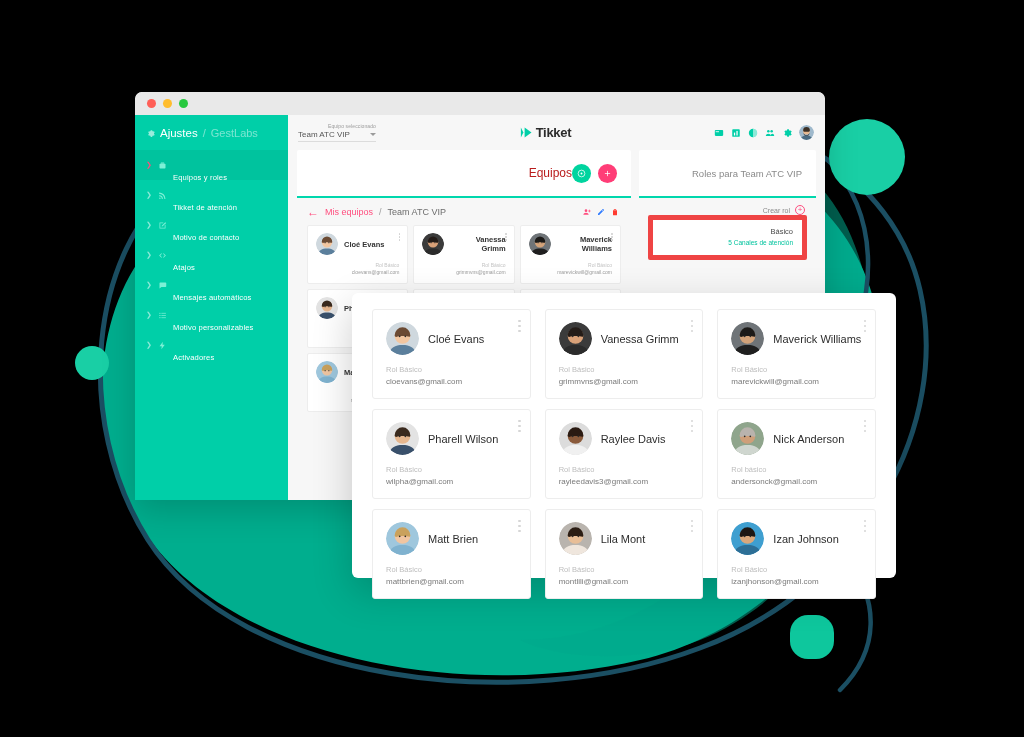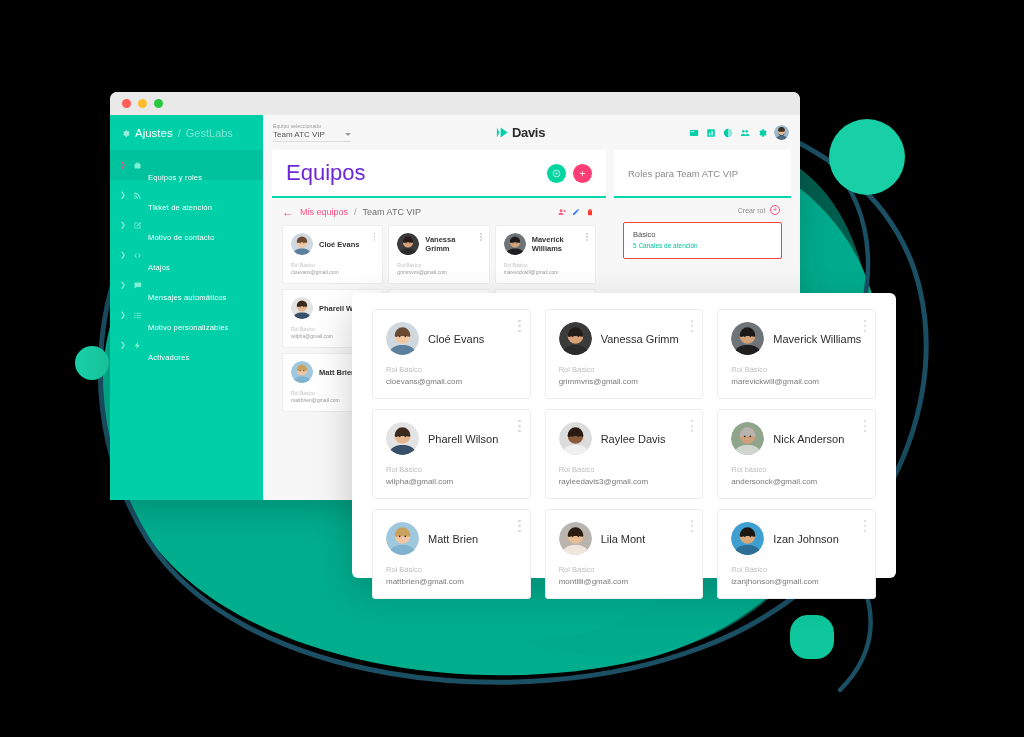--- a/index.html
+++ b/index.html
@@ -9,26 +9,27 @@
     font-family: "Liberation Sans", sans-serif;
     overflow: hidden;
   }
   #stage { position: relative; width: 1024px; height: 737px; }
 
   
   .bg-svg { position: absolute; inset: 0; width: 1024px; height: 737px; }
 
   
   .window {
-    position: absolute; left: 110px; top: 92px;
+    position: absolute; left: 135px; top: 92px;
     width: 690px; height: 408px;
     background: #fff;
     border-radius: 7px 7px 0 0;
     box-shadow: 0 10px 34px rgba(0,0,0,.18);
     overflow: hidden;
+    text-align: right;
   }
   .titlebar {
     height: 23px; background: #e9e9e9;
     display: flex; align-items: center; padding-left: 12px; gap: 7px;
     border-radius: 7px 7px 0 0;
   }
   .dot { width: 9px; height: 9px; border-radius: 50%; }
   .dot.red { background: #ff5f57; }
   .dot.yellow { background: #ffbd2e; }
   .dot.green { background: #28c940; }
@@ -84,21 +85,21 @@
   
   .panels { flex: 1; display: flex; gap: 8px; padding: 0 9px 9px 9px; }
   .panel-left { flex: 1 1 auto; display: flex; flex-direction: column; }
   .panel-right { flex: 0 0 177px; display: flex; flex-direction: column; }
 
   .card-head {
     background: #fff; border-radius: 2px 2px 0 0; height: 48px;
     display: flex; align-items: center; padding: 0 14px;
     border-bottom: 2px solid #00d7ad;
   }
-  .card-head h1 { font-size: 22px; font-weight: 400; color: #6d28d9; flex:1; }
+  .card-head h1 { font-size: 12px; font-weight: 400; color: #b91c1c; flex:1; }
   .head-btns { display: flex; gap: 7px; align-items: center; }
   .rbtn { width: 19px; height: 19px; border-radius: 50%; display:flex;align-items:center;justify-content:center; color:#fff; }
   .rbtn.teal { background: #00d49f; }
   .rbtn.pink { background: #ff3d77; }
   .rbtn svg { width: 9px; height: 9px; fill: #fff; }
 
   .panel-right .card-head h1 { font-size: 9.5px; color: #8a8a8a; }
 
   .card-body { background: #f7f7f7; flex: 1; overflow: hidden; }
 
@@ -129,21 +130,21 @@
   .mini-role { font-size: 5px; color: #c3c3c3; margin-top: 7px; }
   .mini-mail { font-size: 5px; color: #9b9b9b; margin-top: 1px; }
   .kebab { position: absolute; right: 7px; top: 7px; display:flex; flex-direction:column; gap:1.5px; }
   .kebab i { width: 1.6px; height: 1.6px; border-radius: 50%; background: #d2d2d2; display:block; }
 
   
   .roles-body { background: #f7f7f7; flex: 1; padding: 7px 9px; }
   .crear-row { display: flex; align-items: center; justify-content: flex-end; gap: 5px; padding-right: 2px; }
   .crear-lbl { font-size: 7px; color: #8a8a8a; }
   .plus-circle { width: 10px; height: 10px; border-radius: 50%; border: 1px solid #ff4d7e; color:#ff4d7e; display:flex;align-items:center;justify-content:center;font-size:8px;line-height:1; }
-  .role-card { background:#fff; border:1px solid #ef4444; border-radius:2px; margin-top:7px; padding:7px 9px 9px 9px; }
+  .role-card { background:#fff; border:5px solid #ef4444; border-radius:2px; padding:7px 9px 9px 9px; }
   .role-name { font-size: 7.5px; color: #4a4a4a; }
   .role-sub { font-size: 6.5px; color: #00c39e; margin-top: 3px; }
 
   
   .overlay {
     position: absolute; left: 352px; top: 293px;
     width: 544px; height: 285px;
     background: #fff; border-radius: 6px;
     box-shadow: 0 14px 40px rgba(0,0,0,.20);
     padding: 16px 20px;
@@ -300,21 +301,21 @@
             </div>
           </div>
 
           <div class="brand">
             <span class="brand-mark">
               <svg viewBox="0 0 24 24" style="width:15px;height:15px">
                 <path d="M3 4 L3 20 L7 12 Z" fill="#00cfa8"></path>
                 <path d="M9 4 L9 20 L20 12 Z" fill="#00cfa8"></path>
               </svg>
             </span>
-            <span class="brand-name">Davis</span>
+            <span class="brand-name">Tikket</span>
           </div>
 
           <div class="top-icons">
             <span class="ti">
               <svg viewBox="0 0 24 24">
                   <rect x="2" y="5" width="20" height="14" rx="2"></rect>
                   <rect x="4" y="8" width="8" height="2" fill="#fff"></rect>
                 </svg>
             </span>
             <span class="ti">

